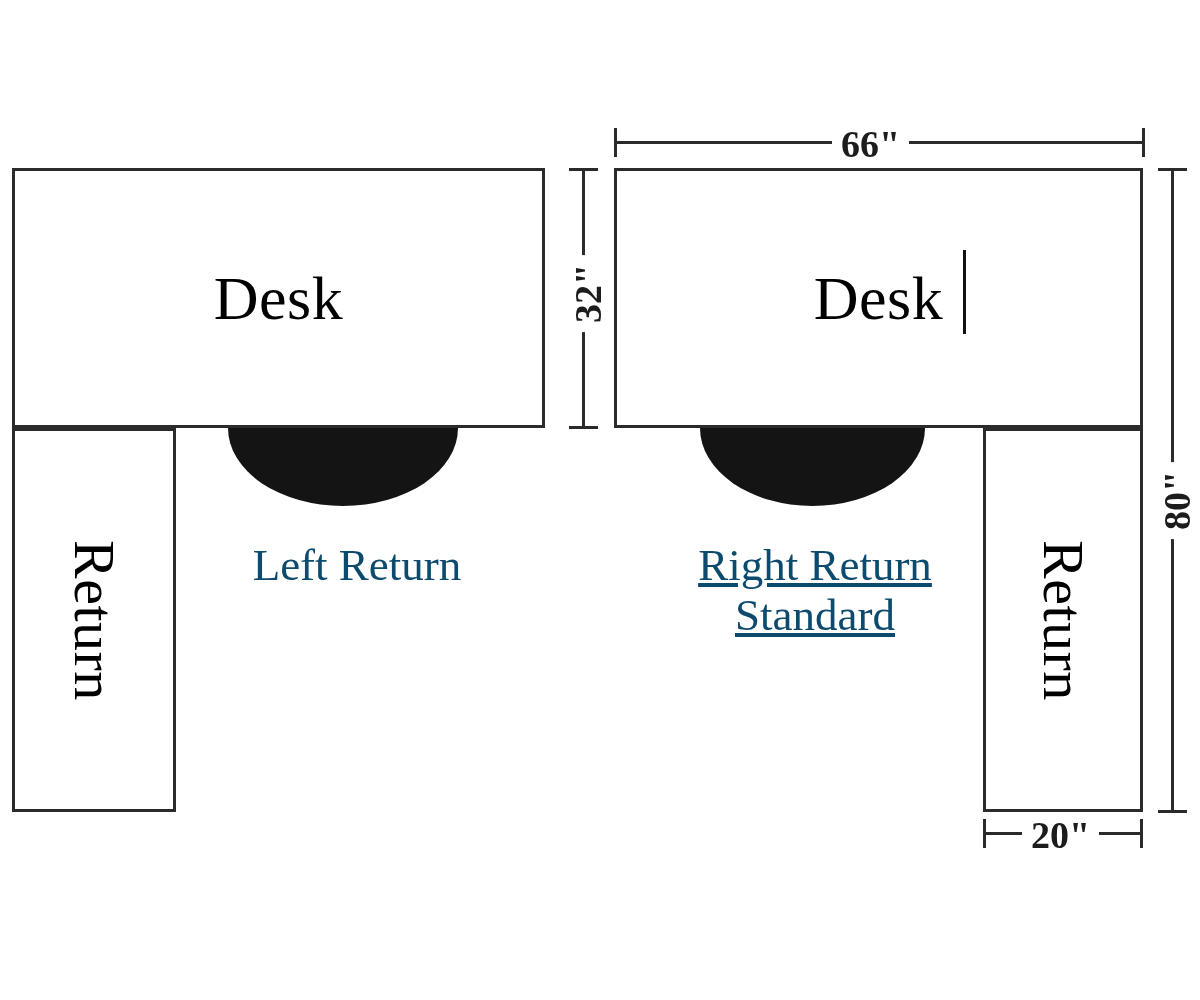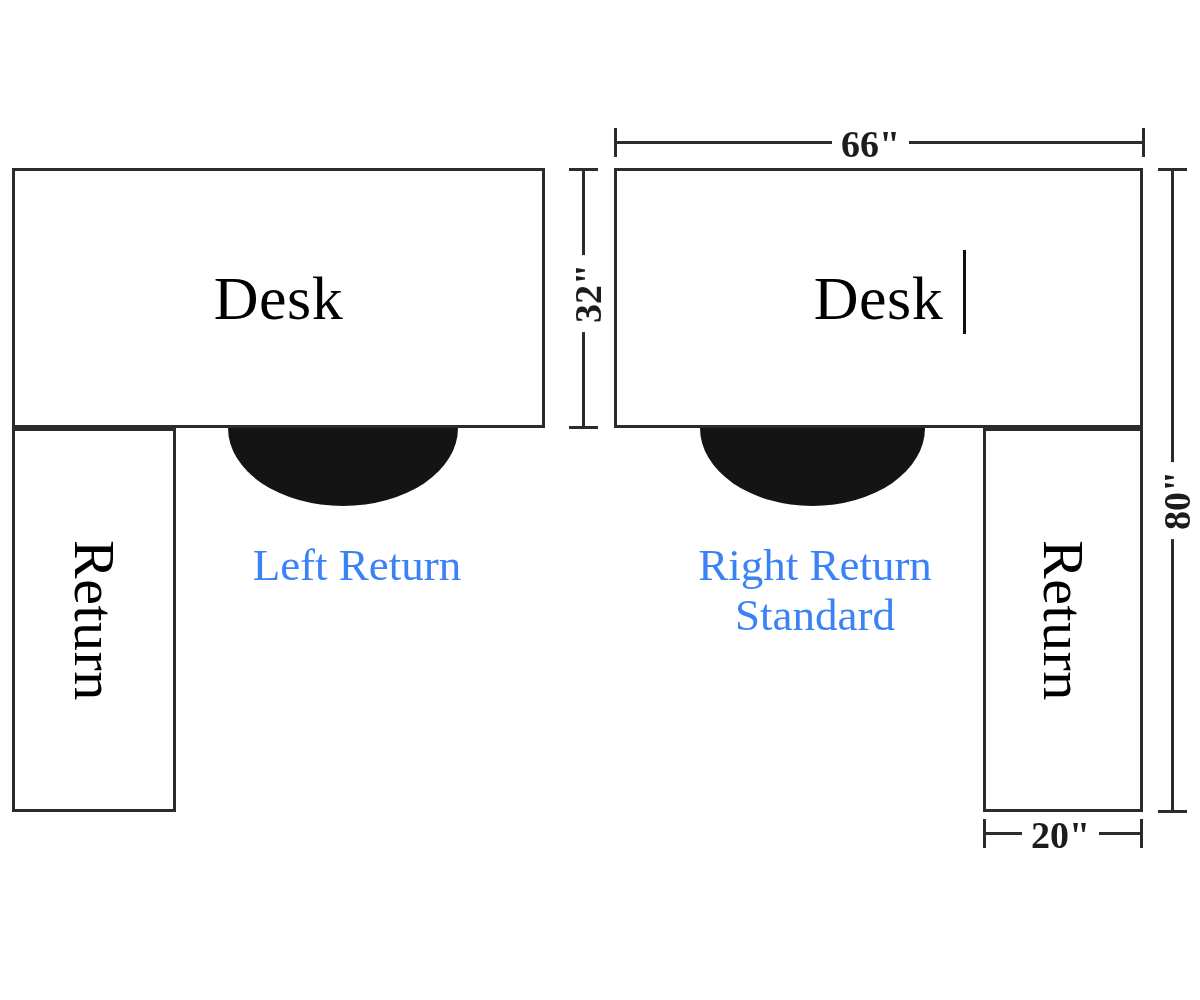--- a/index.html
+++ b/index.html
@@ -62,21 +62,21 @@
     border-bottom-left-radius: 50% 100%;
     border-bottom-right-radius: 50% 100%;
   }
 
   
   .caption {
     position: absolute;
     text-align: center;
     font-size: 45px;
     line-height: 1.12;
-    color: #3b82f6;
+    color: #0c4a6e;
     white-space: pre-line;
   }
 
   
   .dim-h {
     position: absolute;
     height: 3px;
     background: #2b2b2b;
   }
   .dim-v {
@@ -133,21 +133,21 @@
   </div>
 
   <div class="caret" style="left:963px; top:250px; height:84px;"></div>
 
   <div class="chair" style="left:700px; top:428px; width:225px; height:78px;"></div>
 
   <div class="piece" style="left:983px; top:428px; width:160px; height:384px;">
     <span class="piece-label rot-cw">Return</span>
   </div>
 
-  <div class="caption" style="left:655px; top:540px; width:320px;">Right Return
+  <div class="caption" style="left:655px; top:540px; width:320px;text-decoration:underline;">Right Return
 Standard</div>
 
   <div class="dim-h" style="left:614px; top:141px; width:531px;"></div>
   <div class="tick-v" style="left:614px; top:128px; height:29px;"></div>
   <div class="tick-v" style="left:1142px; top:128px; height:29px;"></div>
   <div class="dim-text" style="left:832px; top:122px;">66"</div>
 
   <div class="dim-v" style="left:582px; top:168px; height:260px;"></div>
   <div class="tick-h" style="left:569px; top:168px; width:29px;"></div>
   <div class="tick-h" style="left:569px; top:426px; width:29px;"></div>

